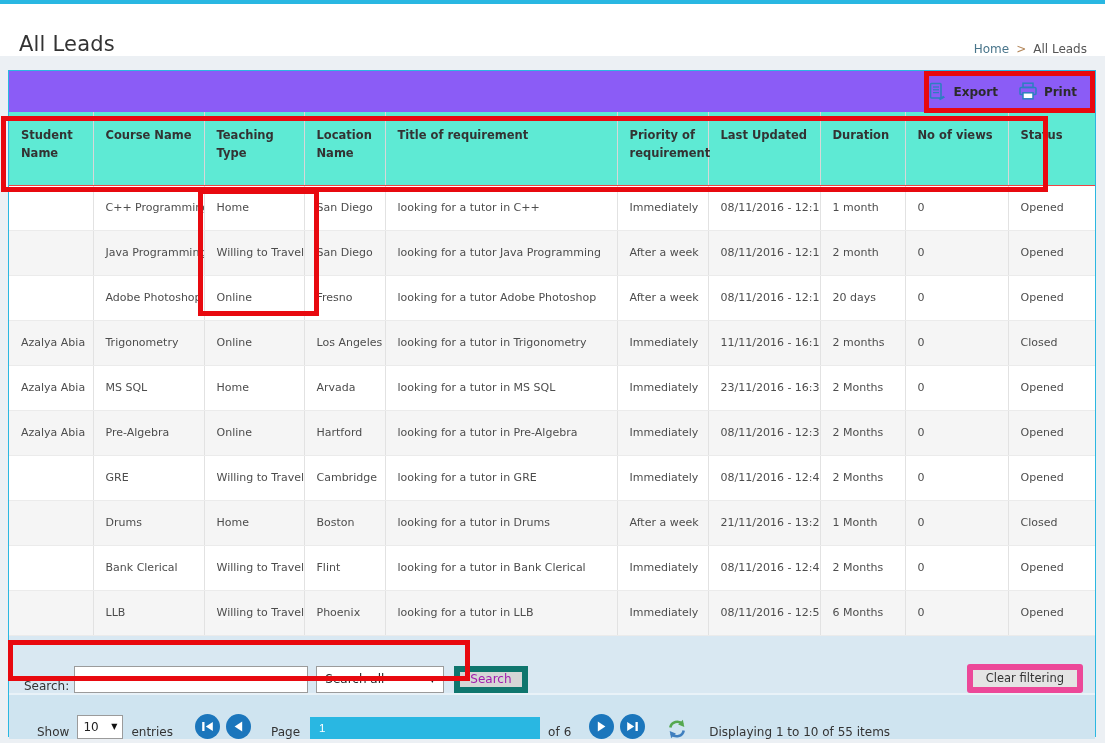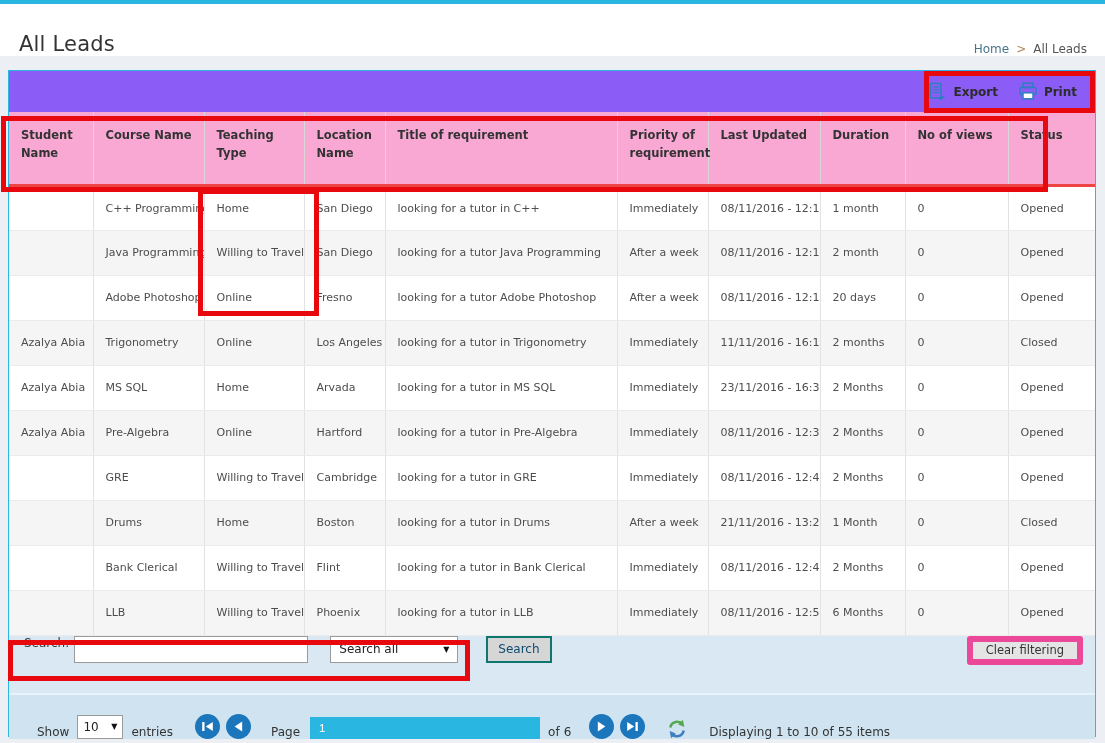--- a/index.html
+++ b/index.html
@@ -25,53 +25,53 @@
   }
   .toolbar {
     height:41px; background:#8b5cf6; display:flex; align-items:center;
     justify-content:flex-end; gap:20px; padding-right:18px;
   }
   .tool-btn { display:flex; align-items:center; gap:6px; cursor:pointer; }
   .tool-btn span { font-size:12px; font-weight:bold; color:#2b2b2b; }
 
   table { width:100%; border-collapse:collapse; table-layout:fixed; }
   thead th {
-    background:#f9a8d4; font-size:11.5px; font-weight:bold; color:#333;
+    background:#5eead4; font-size:11.5px; font-weight:bold; color:#333;
     text-align:left; vertical-align:top; padding:15px 8px 0 12px; height:73px;
-    border-right:1px solid #d8d8d8; border-bottom:3px solid #ef4444;
+    border-right:1px solid #d8d8d8; border-bottom:1px solid #ef4444;
     line-height:1.55;
   }
   thead th:last-child { border-right:none; }
   tbody td {
     font-size:11px; color:#4d4d4d; padding:0 6px 0 12px; height:45px;
     border-right:1px solid #e2e2e2; border-bottom:1px solid #ebebeb;
     overflow:hidden; white-space:nowrap;
   }
   tbody td:last-child { border-right:none; }
   tbody tr.alt td { background:#f5f5f5; }
 
   .search-bar {
-    height:57px; background:#d9e8f2; display:flex; align-items:flex-start;
+    height:57px; background:#d9e8f2; display:flex; align-items:flex-end;
     padding-left:15px; gap:5px;
   }
   .search-label { font-size:12px; color:#333; }
   .search-input {
     width:234px; height:27px; border:1px solid #9b9b9b; background:#fff;
     font-size:12px; padding:0 6px; outline:none;
   }
   .select {
     background:#fff; border:1px solid #9b9b9b; height:27px; display:flex;
     align-items:center; justify-content:space-between; padding:0 8px;
     font-size:12px; color:#222; cursor:pointer;
   }
-  .search-select { width:128px; margin-left:17px; }
+  .search-select { width:128px; margin-left:3px; }
   .caret { font-size:8px; color:#111; }
   .search-btn {
-    margin-left:23px; height:27px; padding:0 10px; font-size:12px; color:#0c4a6e;
-    background:#d6d6d6; border:2px solid #0f766e; cursor:pointer;
+    margin-left:5px; height:27px; padding:0 10px; font-size:12px; color:#a21caf;
+    background:#d6d6d6; border:6px solid #0f766e; cursor:pointer;
     font-family:inherit;
   }
   .clear-btn {
     margin-left:auto; margin-right:12px; height:29px; padding:0 13px;
     font-size:11.5px; color:#333; background:#e4e4e4; border:6px solid #ec4899;
     border-radius:3px; cursor:pointer; font-family:inherit;
   }
 
   .pagination {
     height:46px; background:#cfe4f0; border-top:2px solid #e9f2f8;

